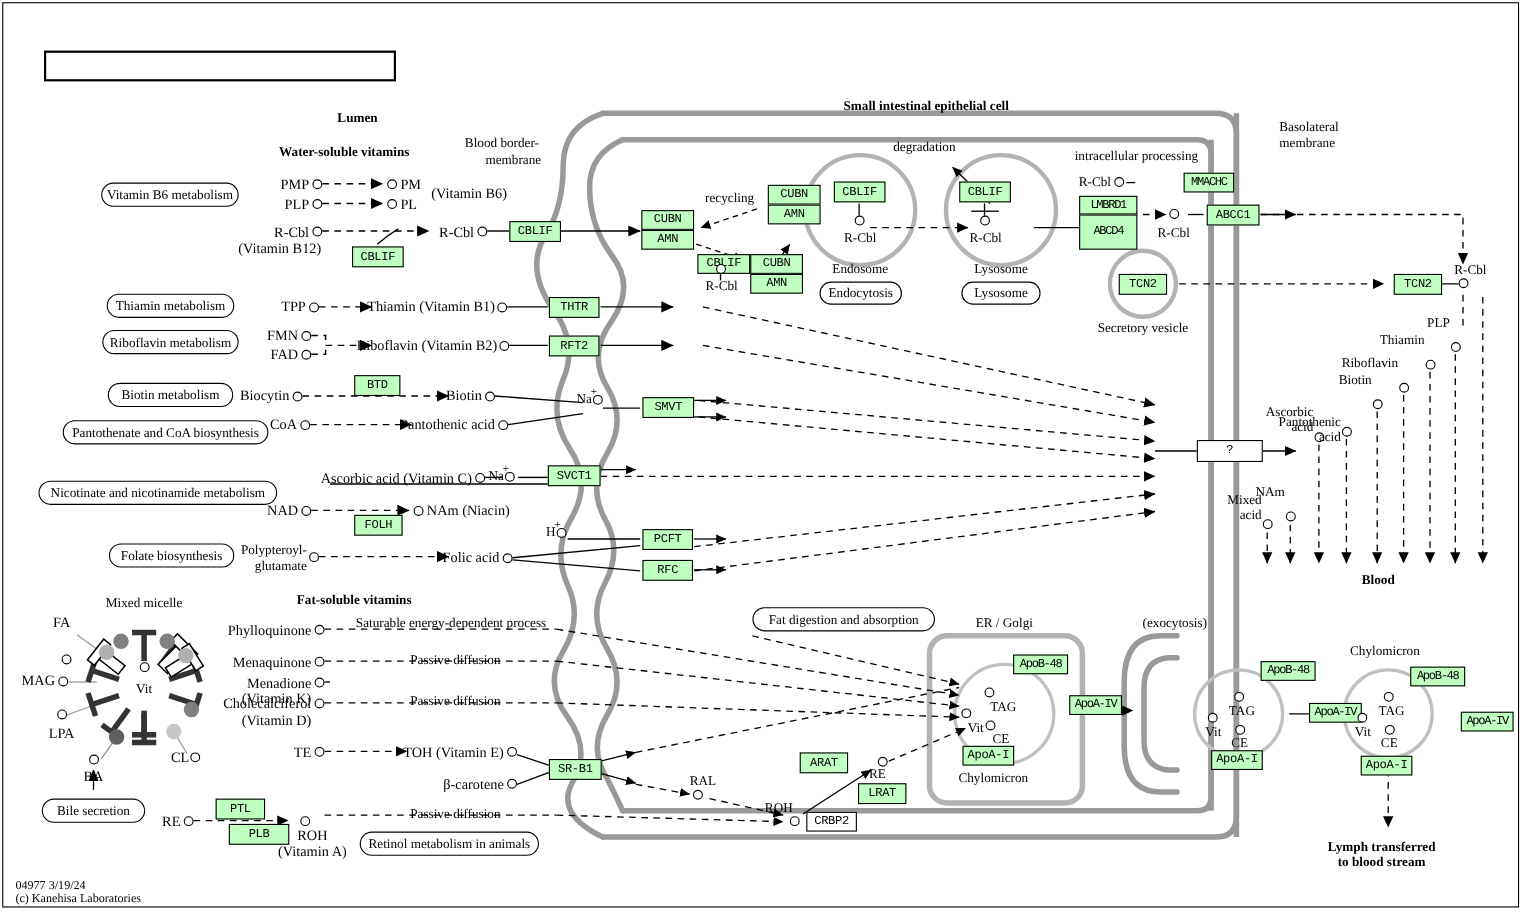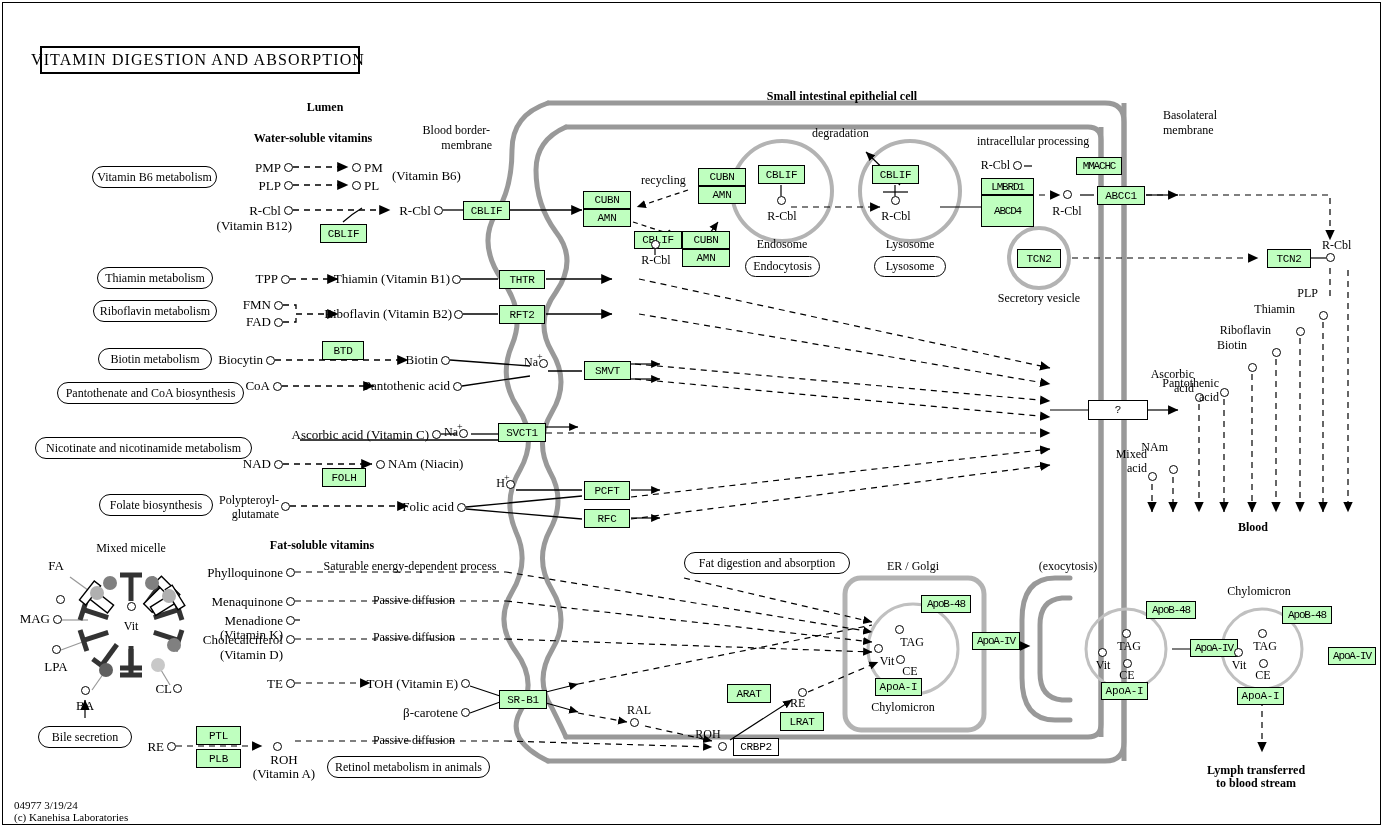--- a/index.html
+++ b/index.html
@@ -311,21 +311,20 @@
       </g>
 
       <g stroke="#333" stroke-width="5">
         <line x1="131" y1="646" x2="131" y2="668"></line>
           <line x1="120" y1="668" x2="142" y2="668"></line>
       </g>
     </g>
   </svg>
 
   <div class="title-box"></div>
-  <div class="t title-txt">VITAMIN  DIGESTION  AND  ABSORPTION</div>
 
   <div class="t s12 b ctr" style="left:325px;top:101px;">Lumen</div>
   <div class="t s12 b ctr" style="left:313px;top:132px;">Water-soluble vitamins</div>
   <div class="t s12 b ctr" style="left:322px;top:539px;">Fat-soluble vitamins</div>
   <div class="t s12 b ctr" style="left:842px;top:90px;">Small intestinal epithelial cell</div>
   <div class="t s12 rgt" style="left:490px;top:124px;">Blood border-</div>
   <div class="t s12 rgt" style="left:492px;top:139px;">membrane</div>
   <div class="t s12" style="left:1163px;top:109px;">Basolateral</div>
   <div class="t s12" style="left:1163px;top:124px;">membrane</div>
   <div class="t s12 b ctr" style="left:1253px;top:521px;">Blood</div>
@@ -459,21 +458,21 @@
     </div>
   <div class="gb" style="left:584px;top:509px;width:46px;height:19px;">
       <span>RFC</span>
     </div>
   <div class="gb" style="left:499px;top:690px;width:48px;height:19px;">
       <span>SR-B1</span>
     </div>
   <div class="gb" style="left:196px;top:726px;width:45px;height:19px;">
       <span>PTL</span>
     </div>
-  <div class="gb" style="left:196px;top:749px;width:45px;height:19px;">
+  <div class="gb" style="left:208px;top:749px;width:55px;height:19px;">
       <span>PLB</span>
     </div>
   <div class="gb" style="left:727px;top:684px;width:44px;height:19px;">
       <span>ARAT</span>
     </div>
   <div class="gb" style="left:780px;top:712px;width:44px;height:19px;">
       <span>LRAT</span>
     </div>
   <div class="wb" style="left:733px;top:738px;width:46px;height:18px;">
       <span>CRBP2</span>

